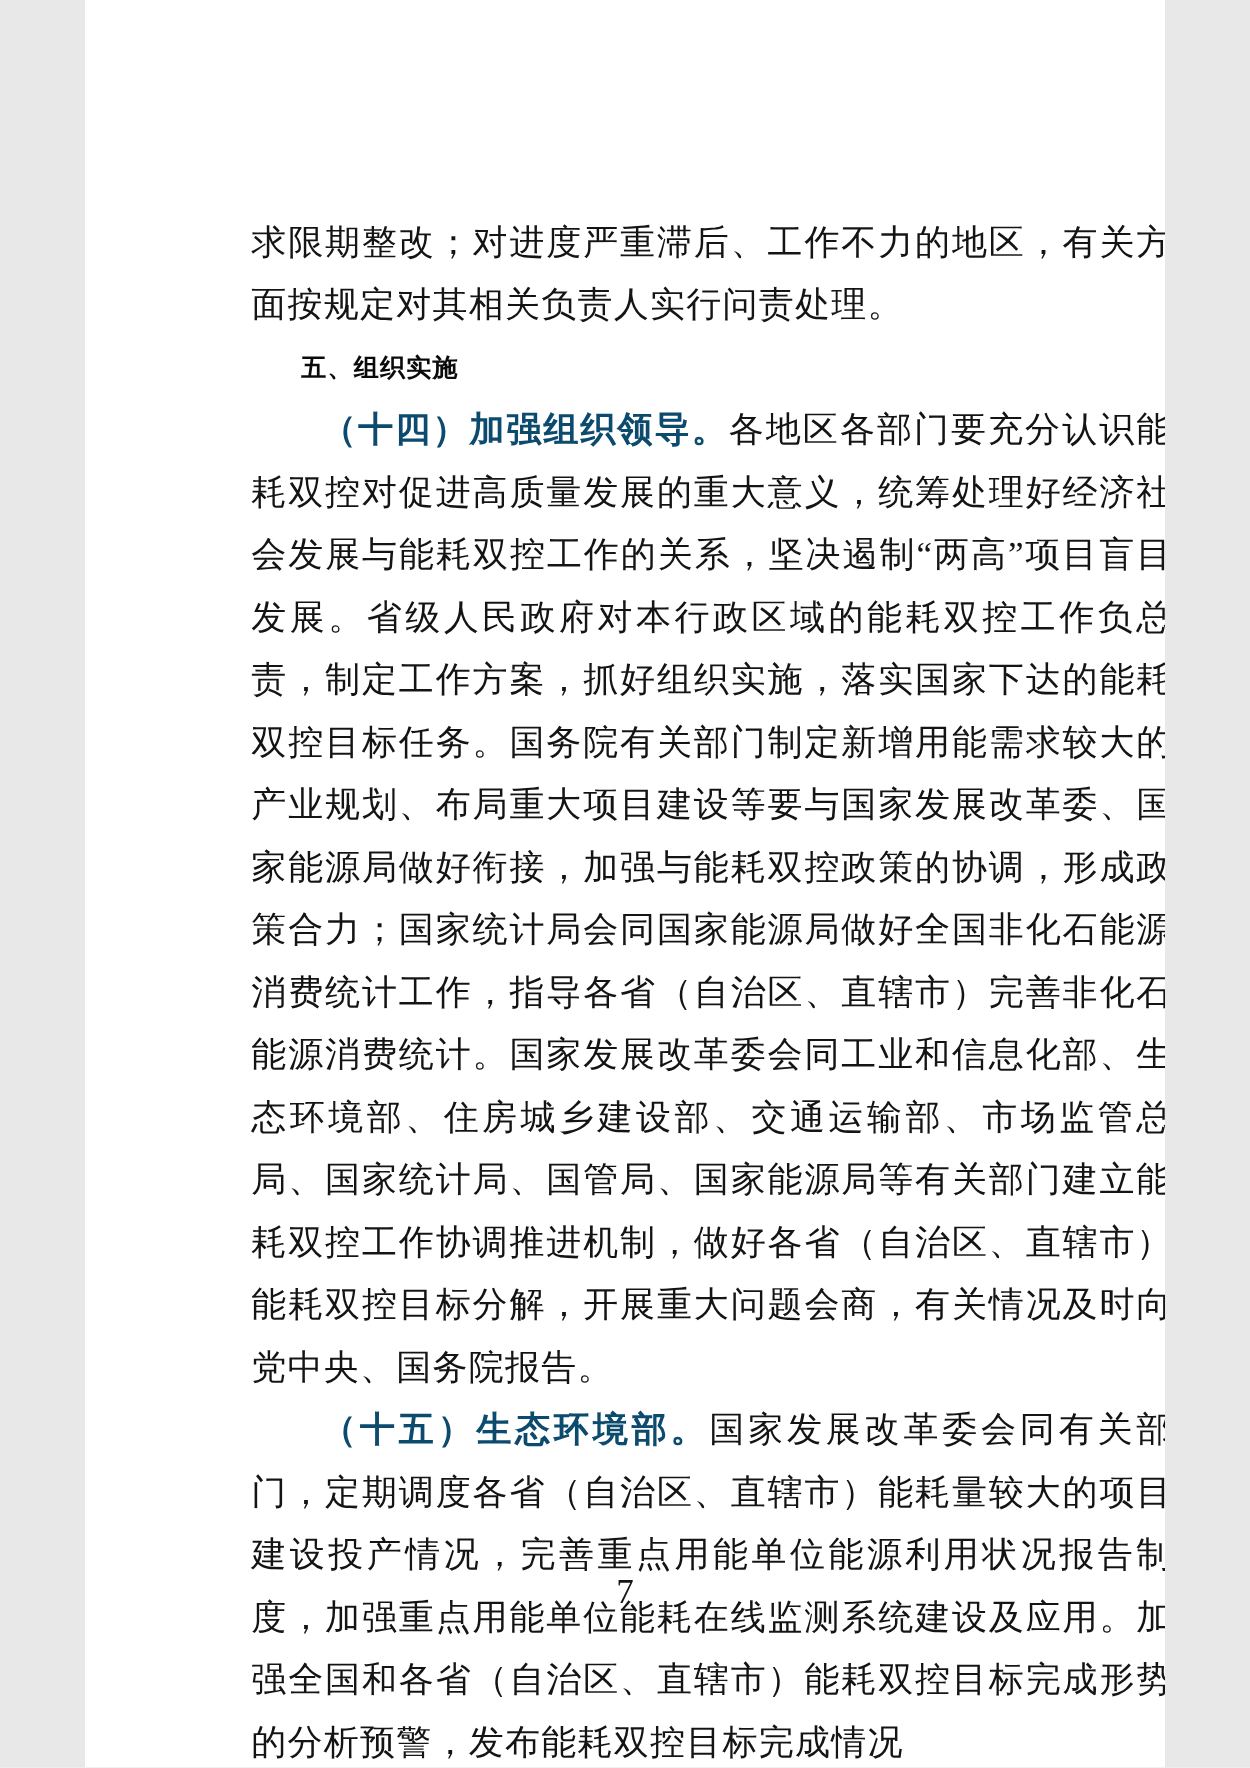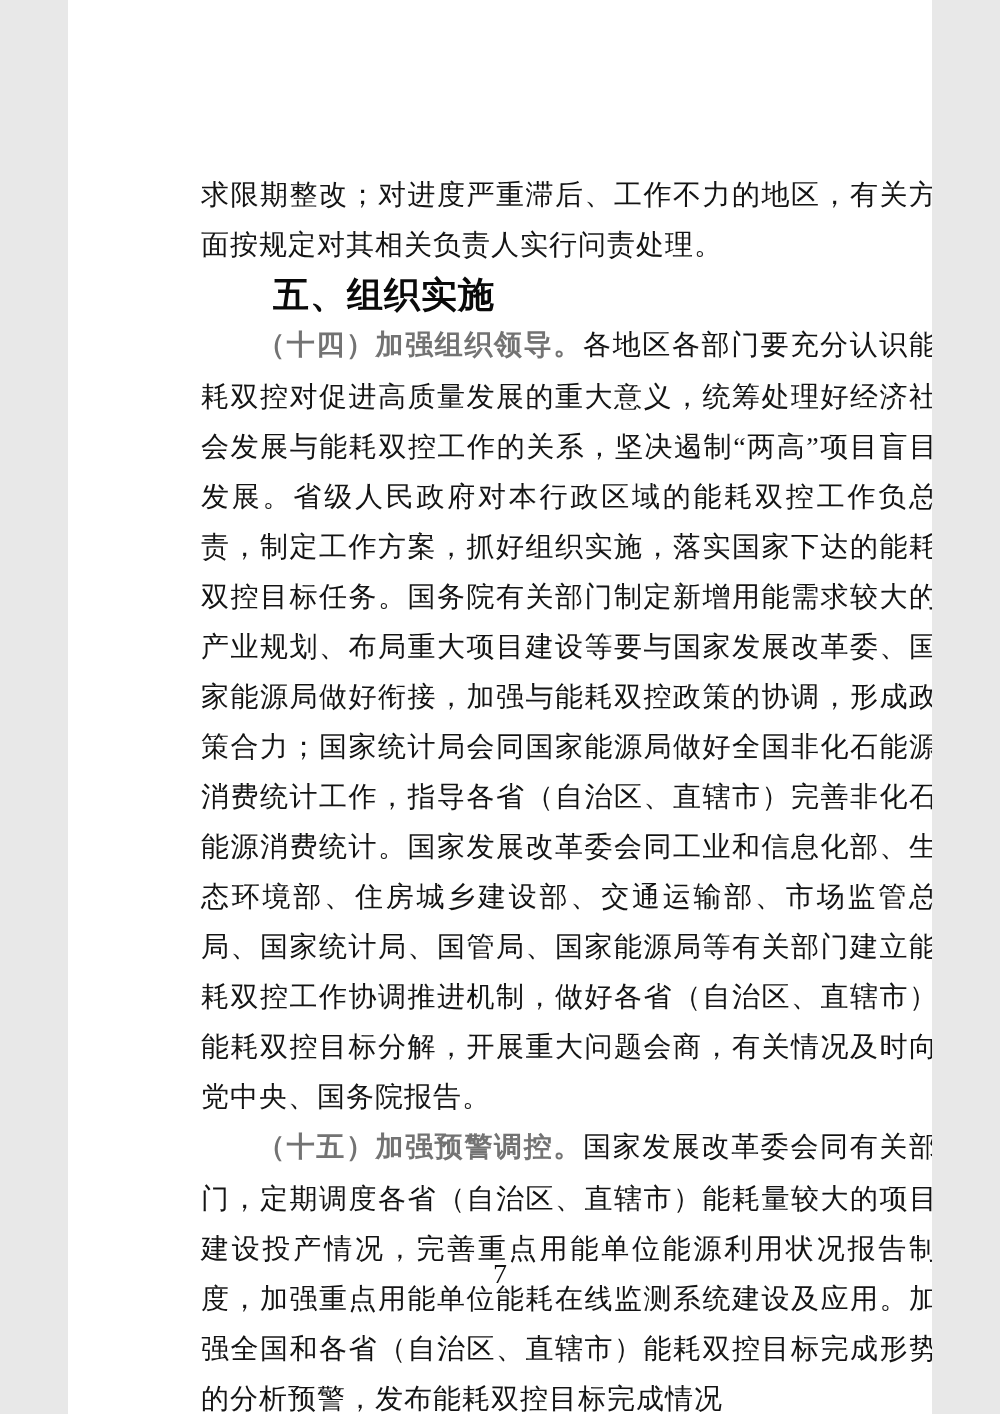--- a/index.html
+++ b/index.html
@@ -31,32 +31,32 @@
     text-align: justify;
     text-align-last: left;
     text-justify: inter-character;
     color: #141414;
   }
   .para.indent {
     text-indent: 2em;
   }
   .section-heading {
     margin: 0;
-    font-size: 36px;
+    font-size: 20px;
     line-height: 50px;
     letter-spacing: 1px;
     text-indent: 2em;
     font-weight: 700;
     color: #0a0a0a;
     font-family: "Liberation Sans", "DejaVu Sans", sans-serif;
   }
   .clause-lead {
     font-weight: 700;
-    color: #737373;
-    font-family: Liberation Mono, monospace;
+    color: #0c4a6e;
+    font-family: Liberation Serif, serif;
   }
   .page-number {
     position: absolute;
     left: 0;
     top: 1252px;
     width: 100%;
     text-align: center;
     font-size: 28px;
     line-height: 44px;
     color: #141414;
@@ -68,18 +68,18 @@
 
 <div class="page">
   <div class="content">
 
     <p class="para">求限期整改；对进度严重滞后、工作不力的地区，有关方面按规定对其相关负责人实行问责处理。</p>
 
     <h2 class="section-heading">五、组织实施</h2>
 
     <p class="para indent"><span class="clause-lead">（十四）加强组织领导。</span><span>各地区各部门要充分认识能耗双控对促进高质量发展的重大意义，统筹处理好经济社会发展与能耗双控工作的关系，坚决遏制“两高”项目盲目发展。省级人民政府对本行政区域的能耗双控工作负总责，制定工作方案，抓好组织实施，落实国家下达的能耗双控目标任务。国务院有关部门制定新增用能需求较大的产业规划、布局重大项目建设等要与国家发展改革委、国家能源局做好衔接，加强与能耗双控政策的协调，形成政策合力；国家统计局会同国家能源局做好全国非化石能源消费统计工作，指导各省（自治区、直辖市）完善非化石能源消费统计。国家发展改革委会同工业和信息化部、生态环境部、住房城乡建设部、交通运输部、市场监管总局、国家统计局、国管局、国家能源局等有关部门建立能耗双控工作协调推进机制，做好各省（自治区、直辖市）能耗双控目标分解，开展重大问题会商，有关情况及时向党中央、国务院报告。</span></p>
 
-    <p class="para indent"><span class="clause-lead">（十五）加强预警调控。</span><span>国家发展改革委会同有关部门，定期调度各省（自治区、直辖市）能耗量较大的项目建设投产情况，完善重点用能单位能源利用状况报告制度，加强重点用能单位能耗在线监测系统建设及应用。加强全国和各省（自治区、直辖市）能耗双控目标完成形势的分析预警，发布能耗双控目标完成情况</span></p>
+    <p class="para indent"><span class="clause-lead">（十五）生态环境部。</span><span>国家发展改革委会同有关部门，定期调度各省（自治区、直辖市）能耗量较大的项目建设投产情况，完善重点用能单位能源利用状况报告制度，加强重点用能单位能耗在线监测系统建设及应用。加强全国和各省（自治区、直辖市）能耗双控目标完成形势的分析预警，发布能耗双控目标完成情况</span></p>
 
   </div>
 
   <div class="page-number">7</div>
 </div>
 
 </body></html>

